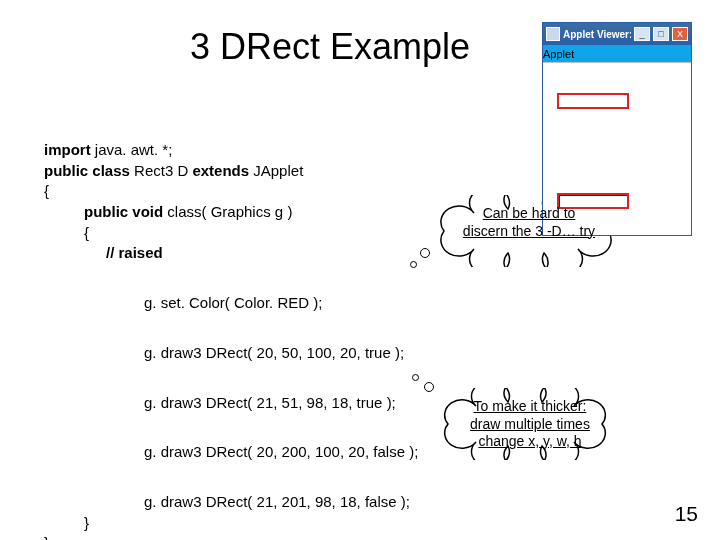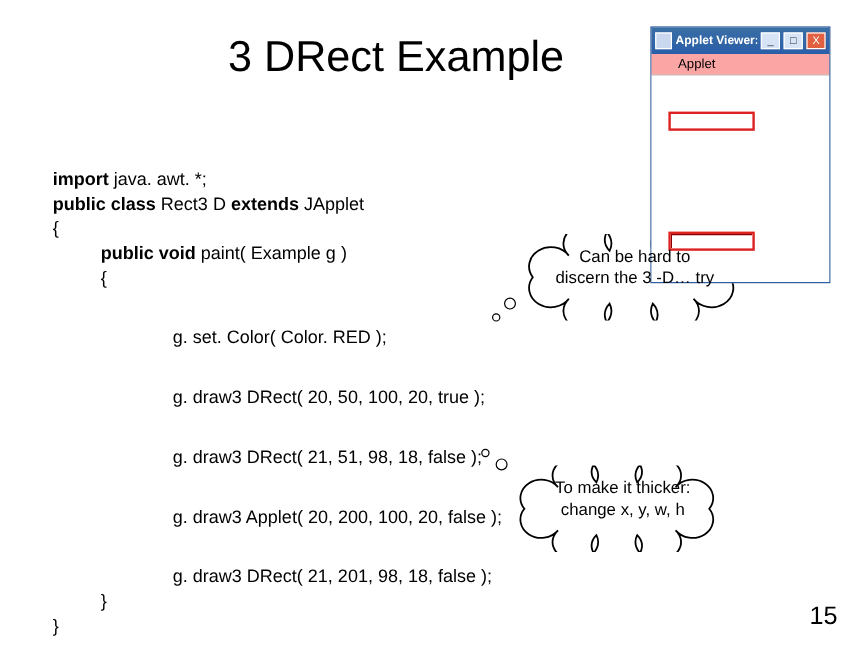--- a/index.html
+++ b/index.html
@@ -67,23 +67,23 @@
     background: #d6e4f5;
     border: 1px solid #fff;
     font-size: 9px;
     line-height: 12px;
     text-align: center;
     color: #234;
   }
   .winbtn.close { background: #e06040; color:#fff; }
   .applet-menu {
     height: 18px;
-    background: #fca5a5;
+    background: #0ea5e9;
     font-size: 11px;
-    padding-left: 22px;
+    padding-left: 0;
     line-height: 18px;
     border-bottom: 1px solid #c0c0c0;
   }
   .applet-canvas {
     position: relative;
     background: #fff;
     height: 172px;
     margin: 0;
   }
   .rect {
@@ -91,23 +91,24 @@
     border: 2px solid #d22;
   }
   .rect.raised { left: 14px; top: 30px; width: 72px; height: 16px; }
   .rect.sunken { left: 14px; top: 130px; width: 72px; height: 16px; border-color:#d22; box-shadow: inset 1px 1px 0 #800; }
   
   .bubble {
     position: absolute;
     text-align: center;
     font-size: 14px;
     line-height: 1.25;
+    text-decoration: underline;
   }
   .bubble1 { left: 424px; top: 195px; width: 210px; }
-  .bubble2 { left: 419px; top: 388px; width: 200px; }
+  .bubble2 { left: 430px; top: 388px; width: 200px; }
   .cloud {
     position: relative;
     padding: 10px 10px;
   }
   .cloud-path {
     position: absolute;
     inset: 0;
     z-index: -1;
   }
   .small-circ {
@@ -130,26 +131,27 @@
 </style>
 </head>
 <body>
 
 <div class="title">3 DRect Example</div>
 
 <div class="code-block">
   <div><span class="bold">import</span><span> java. awt. *;</span></div>
   <div><span class="bold">public class </span><span>Rect3 D </span><span class="bold">extends</span><span> JApplet</span></div>
   <div>{</div>
-  <div class="indent1"><span class="bold">public void </span><span>paint( Example g )</span></div>
+  <div class="indent1"><span class="bold">public void </span><span>class( Graphics g )</span></div>
   <div class="indent1">{</div>
+  <div class="indent2 bold">// raised</div>
   <div class="indent3">g. set. Color( Color. RED );</div>
   <div class="indent3">g. draw3 DRect( 20, 50, 100, 20, true );</div>
-  <div class="indent3">g. draw3 DRect( 21, 51,  98, 18, false );</div>
-  <div class="indent3">g. draw3 Applet( 20, 200, 100, 20, false );</div>
+  <div class="indent3">g. draw3 DRect( 21, 51,  98, 18, true );</div>
+  <div class="indent3">g. draw3 DRect( 20, 200, 100, 20, false );</div>
   <div class="indent3">g. draw3 DRect( 21, 201,  98, 18, false );</div>
   <div class="indent1">}</div>
   <div>}</div>
 </div>
 
 <div class="applet">
   <div class="applet-titlebar">
     <span class="applet-icon"></span>
     <span class="applet-title">Applet Viewer: …</span>
     <span class="winbtn">_</span>
@@ -174,19 +176,20 @@
     <span class="small-circ b1c2"></span>
   </div>
 </div>
 
 <div class="bubble bubble2">
   <div class="cloud">
     <svg class="cloud-path" viewBox="0 0 200 72" preserveAspectRatio="none">
       <path d="M18,36 a17,15 0 1,1 28,-18 a19,15 0 1,1 32,-4 a21,15 0 1,1 34,0 a19,15 0 1,1 32,4 a17,15 0 1,1 28,18 a17,15 0 1,1 -28,18 a19,15 0 1,1 -32,4 a21,15 0 1,1 -34,0 a19,15 0 1,1 -32,-4 a17,15 0 1,1 -28,-18 z" fill="#fff" stroke="#000" stroke-width="1.5"></path>
     </svg>
     <div>To make it thicker:</div>
+    <div>draw multiple times</div>
     <div>change x, y, w, h</div>
     <span class="small-circ b2c1"></span>
     <span class="small-circ b2c2"></span>
   </div>
 </div>
 
 <div class="pagenum">15</div>
 
 </body></html>

